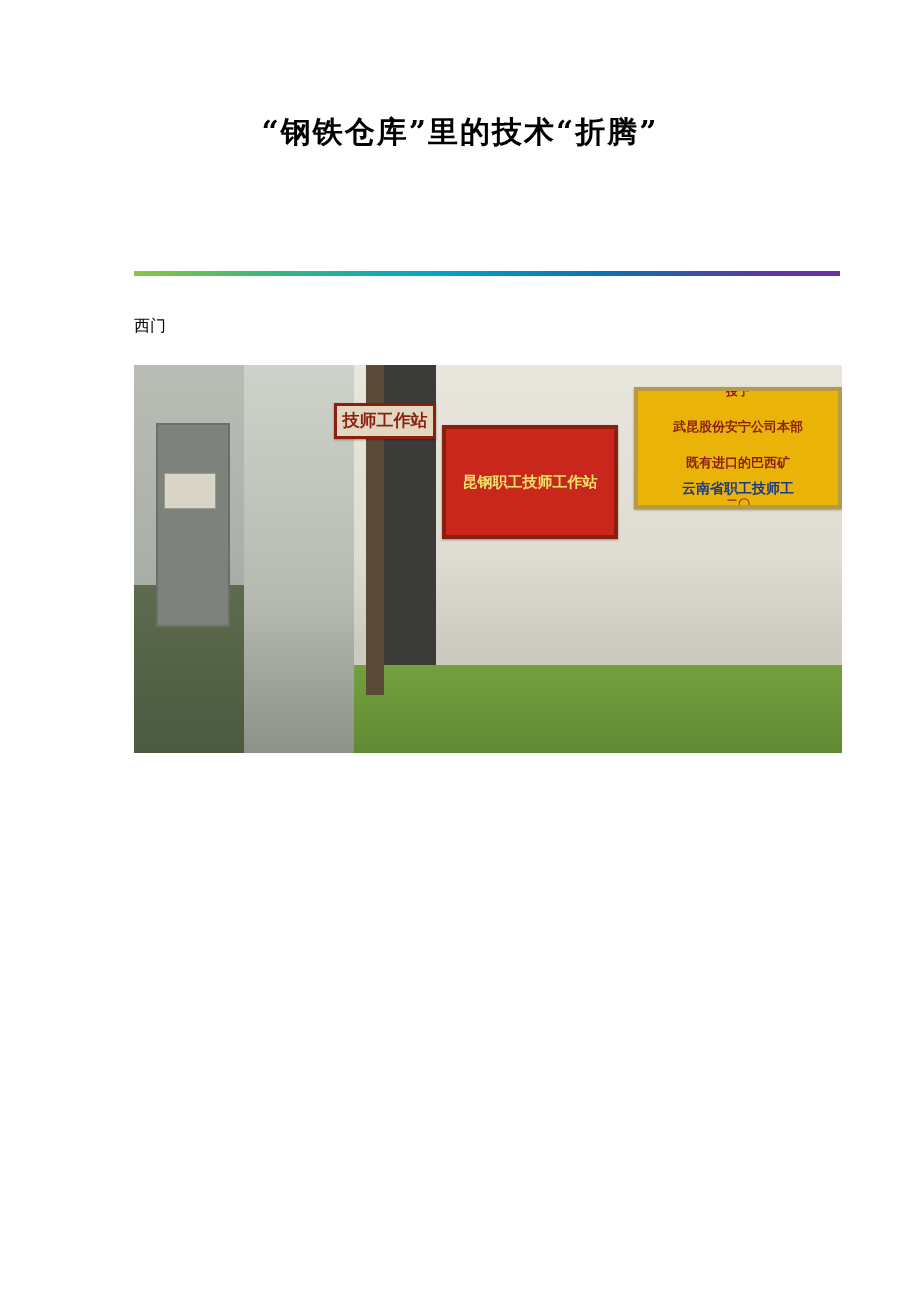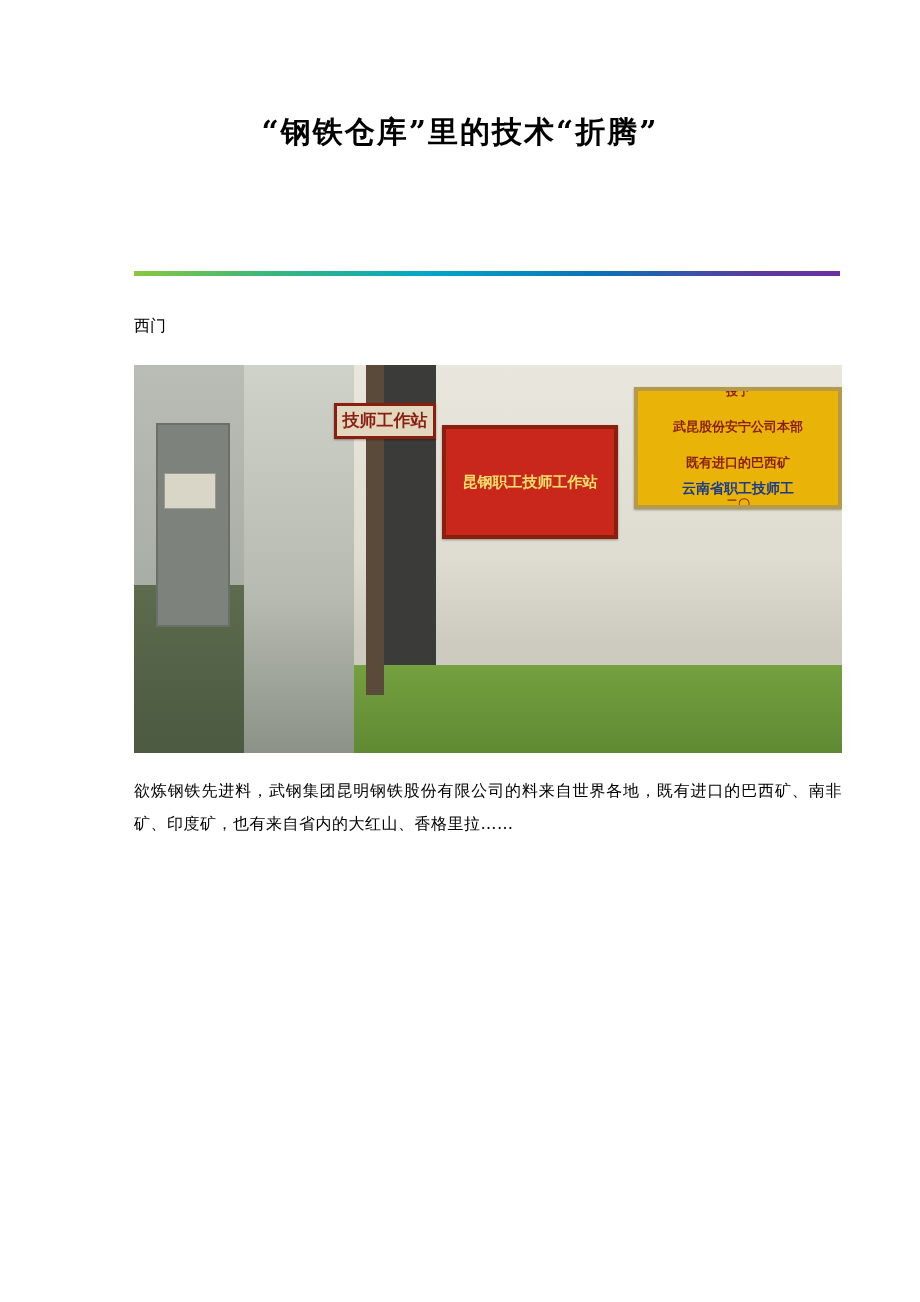--- a/index.html
+++ b/index.html
@@ -193,16 +193,15 @@
 
     <div class="person">
       
       
       
       
     </div>
   </div>
 
   <div class="paras">
-    <p class="para">欲炼钢铁先进料，武钢集团昆明钢铁股份有限公司的料来自世界各地，既有进口的巴西矿、南非矿、印度矿，也有来自省内的大红山、香格里拉……</p>
   </div>
 
 </div>
 
 </body></html>

